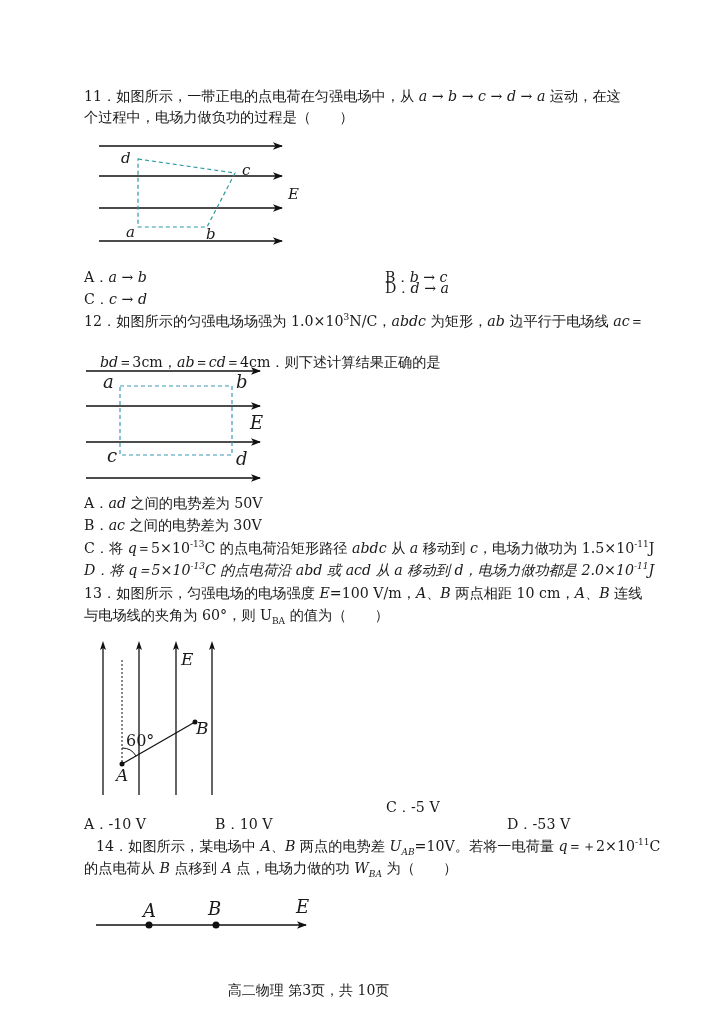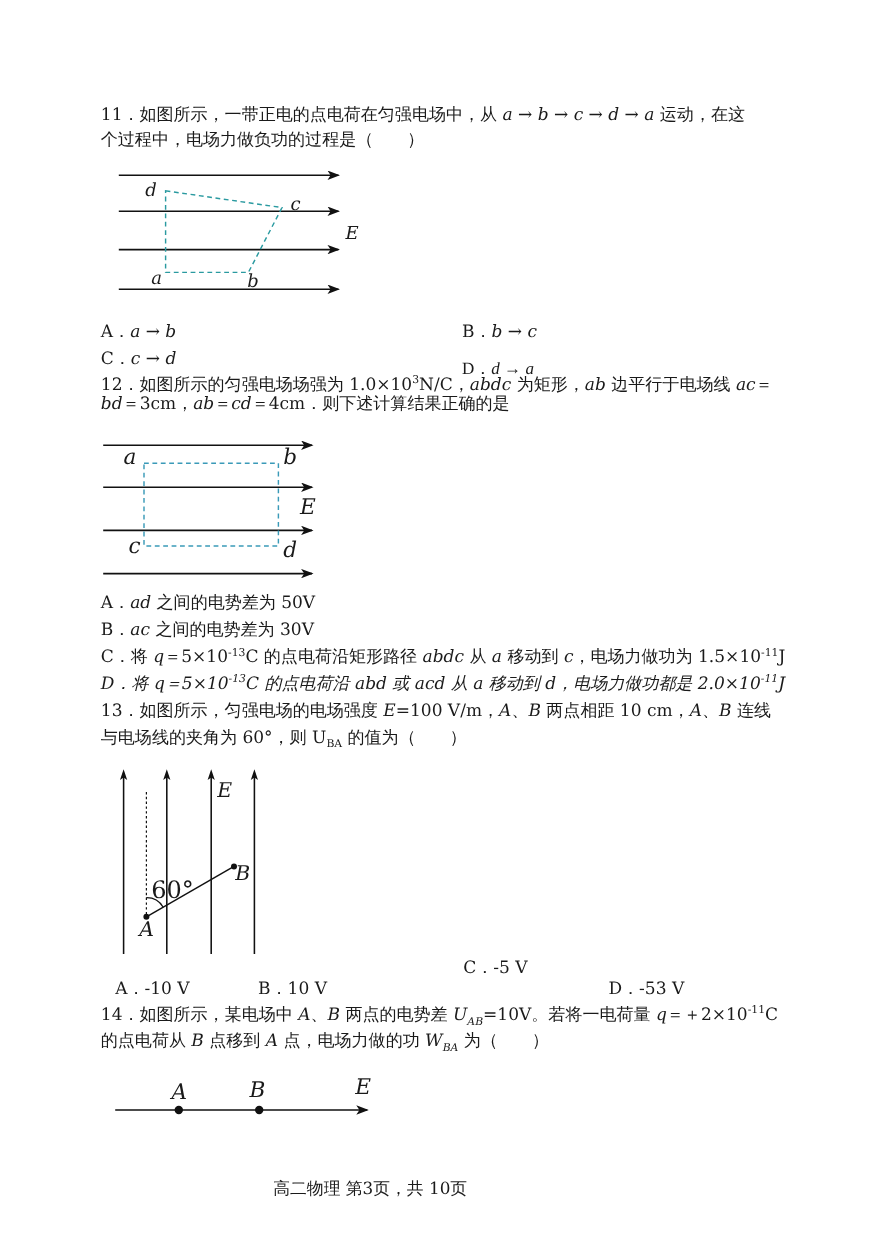--- a/index.html
+++ b/index.html
@@ -34,26 +34,26 @@
 </svg>
 <div class="opt it" style="left:121px;top:148px;font-size:15px;">d</div>
 <div class="opt it" style="left:242px;top:160px;font-size:15px;">c</div>
 <div class="opt it" style="left:288px;top:184px;font-size:15px;">E</div>
 <div class="opt it" style="left:126px;top:222px;font-size:15px;">a</div>
 <div class="opt it" style="left:206px;top:224px;font-size:15px;">b</div>
 
 <div class="opt" style="left:84px;top:267px;"><span>A．</span><span class="it">a → b</span></div>
 <div class="opt" style="left:385px;top:267px;"><span>B．</span><span class="it">b → c</span></div>
 <div class="opt" style="left:84px;top:289px;"><span>C．</span><span class="it">c → d</span></div>
-<div class="opt" style="left:385px;top:298px;font-family:Liberation Serif, serif;"><span>D．</span><span class="it">d → a</span></div>
+<div class="opt" style="left:385px;top:278px;"><span>D．</span><span class="it">d → a</span></div>
 
 <div class="line" style="top:311px;">
   <span>12．如图所示的匀强电场场强为 1.0×10</span><sup>3</sup><span>N/C，</span><span class="it">abdc</span><span> 为矩形，</span><span class="it">ab</span><span> 边平行于电场线 </span><span class="it">ac</span><span>＝</span>
 </div>
-<div class="line" style="top:327px;">
+<div class="line" style="top:352px;margin-left:16px;">
   <span class="it">bd</span><span>＝3cm，</span><span class="it">ab</span><span>＝</span><span class="it">cd</span><span>＝4cm．则下述计算结果正确的是</span>
 </div>
 
 <svg style="left:70px;top:360px;" width="220" height="130" viewBox="0 0 220 130">
   <line x1="16" y1="11" x2="190" y2="11" stroke="#111" stroke-width="1.3" marker-end="url(#arr)"></line>
   <line x1="16" y1="46" x2="190" y2="46" stroke="#111" stroke-width="1.3" marker-end="url(#arr)"></line>
   <line x1="16" y1="82" x2="190" y2="82" stroke="#111" stroke-width="1.3" marker-end="url(#arr)"></line>
   <line x1="16" y1="118" x2="190" y2="118" stroke="#111" stroke-width="1.3" marker-end="url(#arr)"></line>
   <rect x="50" y="26" width="112" height="69" fill="none" stroke="#3a9ab8" stroke-width="1.2" stroke-dasharray="4,3"></rect>
 </svg>
@@ -90,29 +90,29 @@
   <line x1="132" y1="165" x2="132" y2="14" stroke="#111" stroke-width="1.3"></line>
   <path d="M132,11 L129,20 L132,18 L135,20 Z" fill="#111"></path>
   <line x1="42" y1="30" x2="42" y2="134" stroke="#111" stroke-width="1" stroke-dasharray="2,2"></line>
   <line x1="42" y1="134" x2="115" y2="92" stroke="#111" stroke-width="1.2"></line>
   <circle cx="42" cy="134" r="2.5" fill="#111"></circle>
   <circle cx="115" cy="92" r="2.5" fill="#111"></circle>
   <path d="M42,118 A16,16 0 0 1 56,126" fill="none" stroke="#111" stroke-width="1"></path>
 </svg>
 <div class="opt it" style="left:181px;top:649px;font-size:17px;">E</div>
 <div class="opt it" style="left:196px;top:718px;font-size:17px;">B</div>
-<div class="opt" style="left:126px;top:731px;font-size:20px;">60°</div>
+<div class="opt" style="left:126px;top:731px;font-size:16px;">60°</div>
 <div class="opt it" style="left:116px;top:765px;font-size:17px;">A</div>
 
-<div class="opt" style="left:84px;top:814px;margin-left:12px;"><span>A．</span><span>-10 V</span></div>
+<div class="opt" style="left:84px;top:814px;"><span>A．</span><span>-10 V</span></div>
 <div class="opt" style="left:215px;top:814px;"><span>B．</span><span>10 V</span></div>
 <div class="opt" style="left:386px;top:797px;"><span>C．</span><span>-5 V</span></div>
 <div class="opt" style="left:507px;top:814px;"><span>D．</span><span>-53 V</span></div>
 
-<div class="line" style="top:836px;">
+<div class="line" style="top:836px;margin-left:12px;">
   <span>14．如图所示，某电场中 </span><span class="it">A</span><span>、</span><span class="it">B</span><span> 两点的电势差 </span><span class="it">U</span><sub class="it">AB</sub><span>=10V。若将一电荷量 </span><span class="it">q</span><span>＝＋2×10</span><sup>-11</sup><span>C</span>
 </div>
 <div class="line" style="top:858px;">
   <span>的点电荷从 </span><span class="it">B</span><span> 点移到 </span><span class="it">A</span><span> 点，电场力做的功 </span><span class="it">W</span><sub class="it">BA</sub><span> 为（　　）</span>
 </div>
 
 <svg style="left:80px;top:890px;" width="250" height="50" viewBox="0 0 250 50">
   <line x1="16" y1="35" x2="226" y2="35" stroke="#111" stroke-width="1.3" marker-end="url(#arr)"></line>
   <circle cx="69" cy="35" r="3.5" fill="#111"></circle>
   <circle cx="136" cy="35" r="3.5" fill="#111"></circle>

